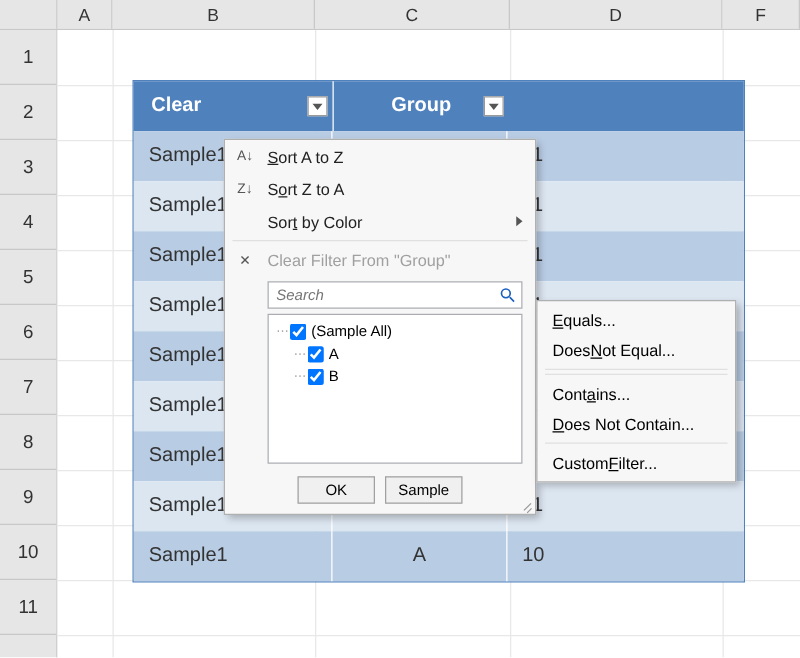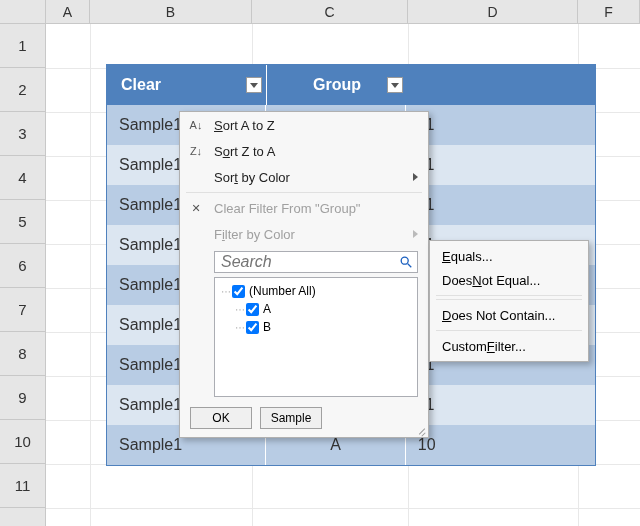--- a/index.html
+++ b/index.html
@@ -130,21 +130,21 @@
   .fp-search {
     margin: 4px 10px 4px 34px;
     height: 22px;
     border: 1px solid #abadb3;
     background: #fff;
     display: flex; align-items: center;
     padding: 0 4px;
     position: relative;
   }
   .fp-search input {
-    border: none; outline: none; width: 100%; font-size: 16px;
+    border: none; outline: none; width: 100%; font-size: 12px;
     color: #6d28d9; font-style: italic;
     background: transparent;
   }
   .fp-search .sicon {
     position: absolute; right: 4px; top: 50%; transform: translateY(-50%);
     width: 14px; height: 14px;
   }
   .fp-tree {
     margin: 0 10px 6px 34px;
     border: 1px solid #abadb3;
@@ -152,21 +152,21 @@
     height: 120px;
     padding: 4px 6px;
     font-size: 12px;
     overflow: hidden;
   }
   .fp-tree .node { display: flex; align-items: center; height: 18px; }
   .fp-tree .node .dots { color: #aaa; font-size: 10px; letter-spacing: -1px; margin-right: 2px; }
   .fp-tree .node input { margin: 0 4px 0 0; }
   .fp-tree .lvl1 { padding-left: 14px; }
   .fp-buttons {
-    display: flex; justify-content: flex-start; gap: 8px;
+    display: flex; justify-content: center; gap: 8px;
     padding: 4px 10px 0 10px;
   }
   .fp-buttons button {
     min-width: 62px; height: 22px;
     font-size: 12px;
     background: #f0f0f0;
     border: 1px solid #a0a0a0;
   }
   .fp-resize {
     position: absolute; right: 2px; bottom: 2px;
@@ -314,36 +314,32 @@
   </div>
   <div class="fp-item">
     <span>Sor<span class="u">t</span> by Color</span>
     <span class="arrow"></span>
   </div>
   <div class="fp-sep"></div>
   <div class="fp-item disabled">
     <span class="ficon">✕</span>
     <span>Clear Filter From "Group"</span>
   </div>
-  <div class="fp-item disabled">
-    <span>F<span class="u">i</span>lter by Color</span>
-    <span class="arrow" style="border-left-color:#bbb"></span>
-  </div>
   <div class="fp-search">
     <input type="text" placeholder="Search" style="">
     <svg class="sicon" viewBox="0 0 16 16">
       <circle cx="6.5" cy="6.5" r="4" fill="none" stroke="#1a5fbf" stroke-width="1.5"></circle>
       <line x1="10" y1="10" x2="14" y2="14" stroke="#1a5fbf" stroke-width="1.5"></line>
     </svg>
   </div>
   <div class="fp-tree">
     <div class="node">
       <span class="dots">⋯</span>
       <input type="checkbox" checked="" style="">
-      <span>(Number All)</span>
+      <span>(Sample All)</span>
     </div>
     <div class="node lvl1">
       <span class="dots">⋯</span>
       <input type="checkbox" checked="" style="">
       <span>A</span>
     </div>
     <div class="node lvl1">
       <span class="dots">⋯</span>
       <input type="checkbox" checked="" style="">
       <span>B</span>
@@ -354,16 +350,17 @@
     <button>Sample</button>
   </div>
   <div class="fp-resize"></div>
 </div>
 
 <div class="submenu">
   <div class="sm-item"><span class="u">E</span>quals...</div>
   <div class="sm-item">Does <span class="u">N</span>ot Equal...</div>
   <div class="sm-sep"></div>
   <div class="sm-sep"></div>
+  <div class="sm-item">Cont<span class="u">a</span>ins...</div>
   <div class="sm-item"><span class="u">D</span>oes Not Contain...</div>
   <div class="sm-sep"></div>
   <div class="sm-item">Custom <span class="u">F</span>ilter...</div>
 </div>
 
 </body></html>

